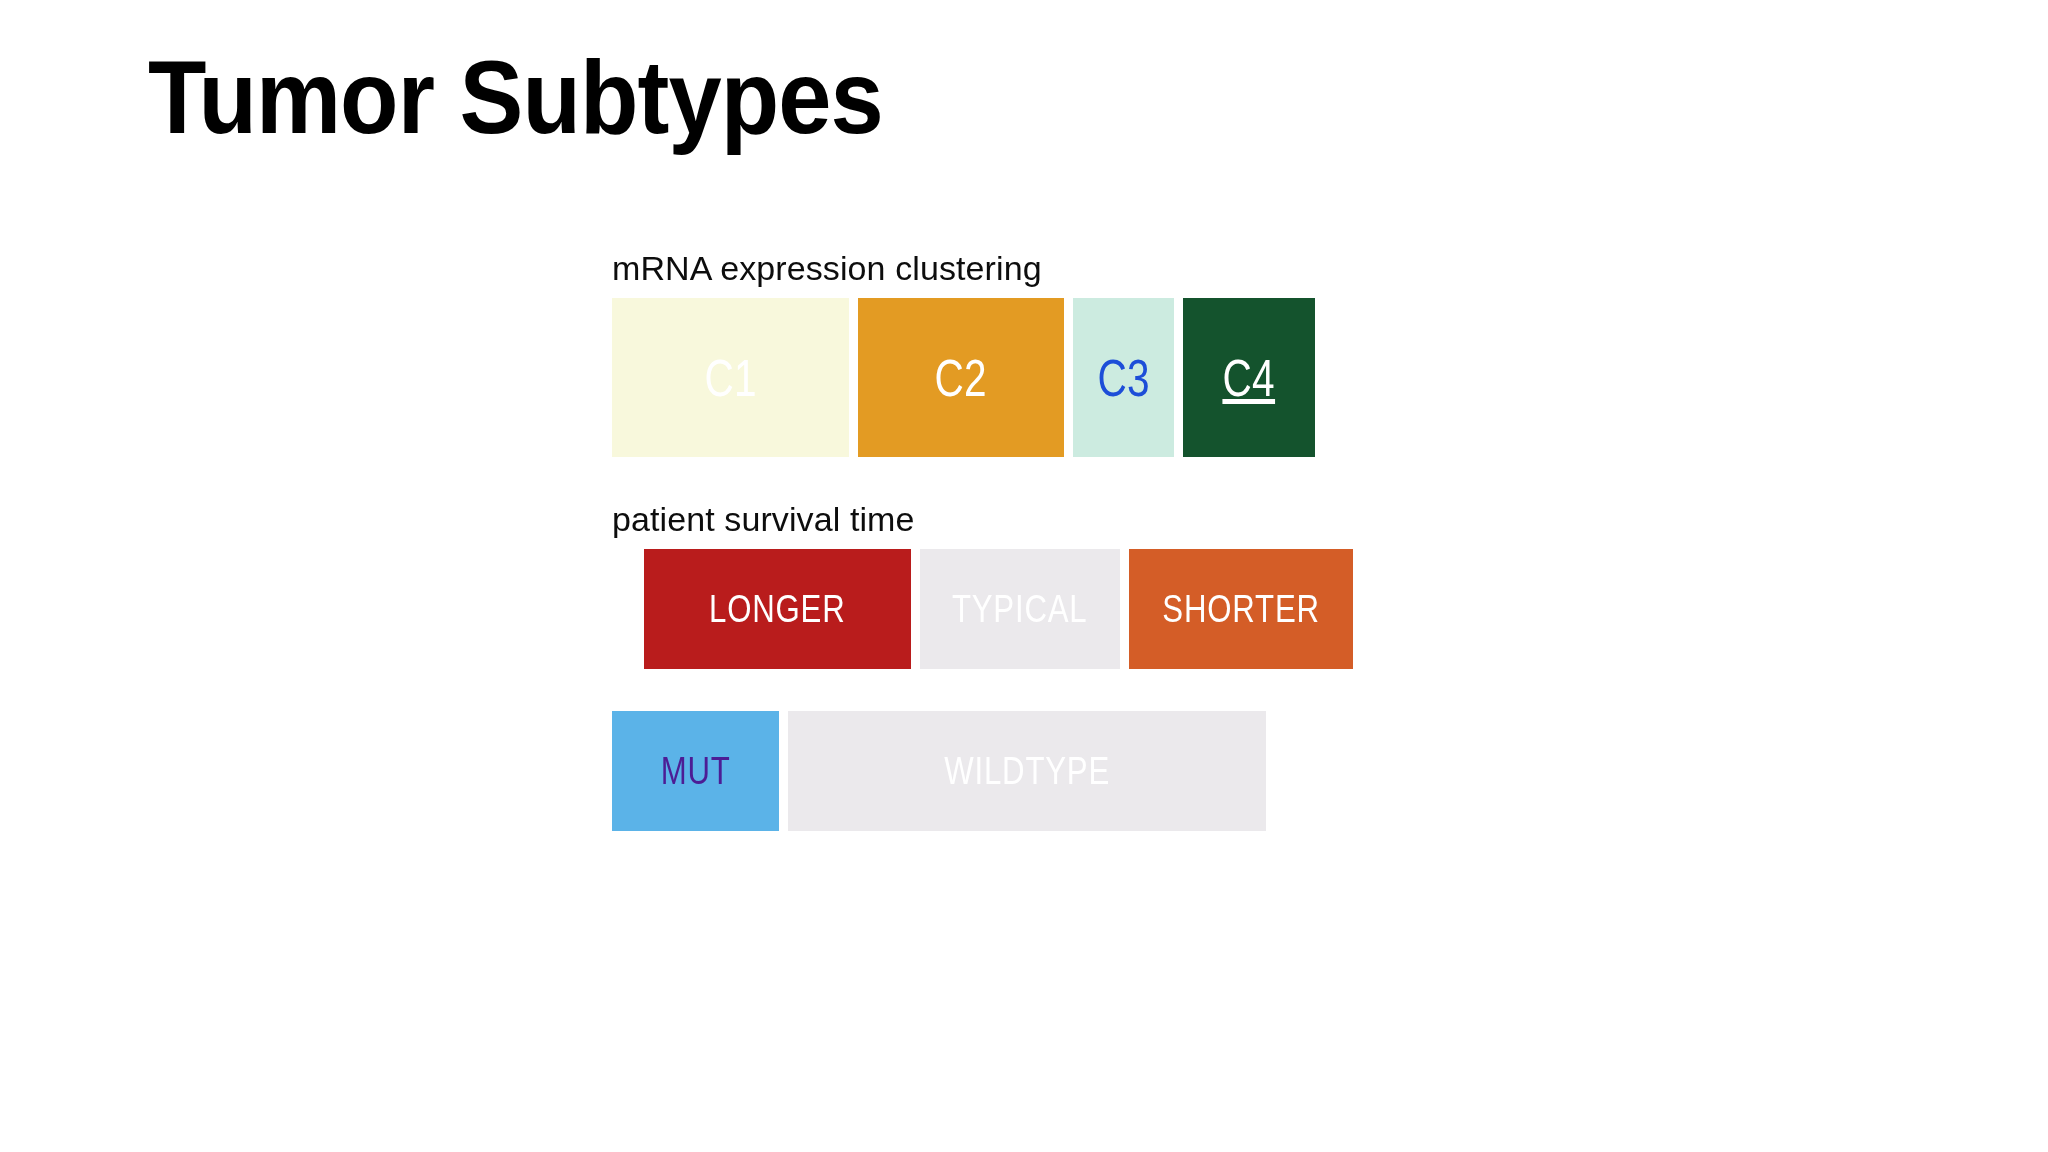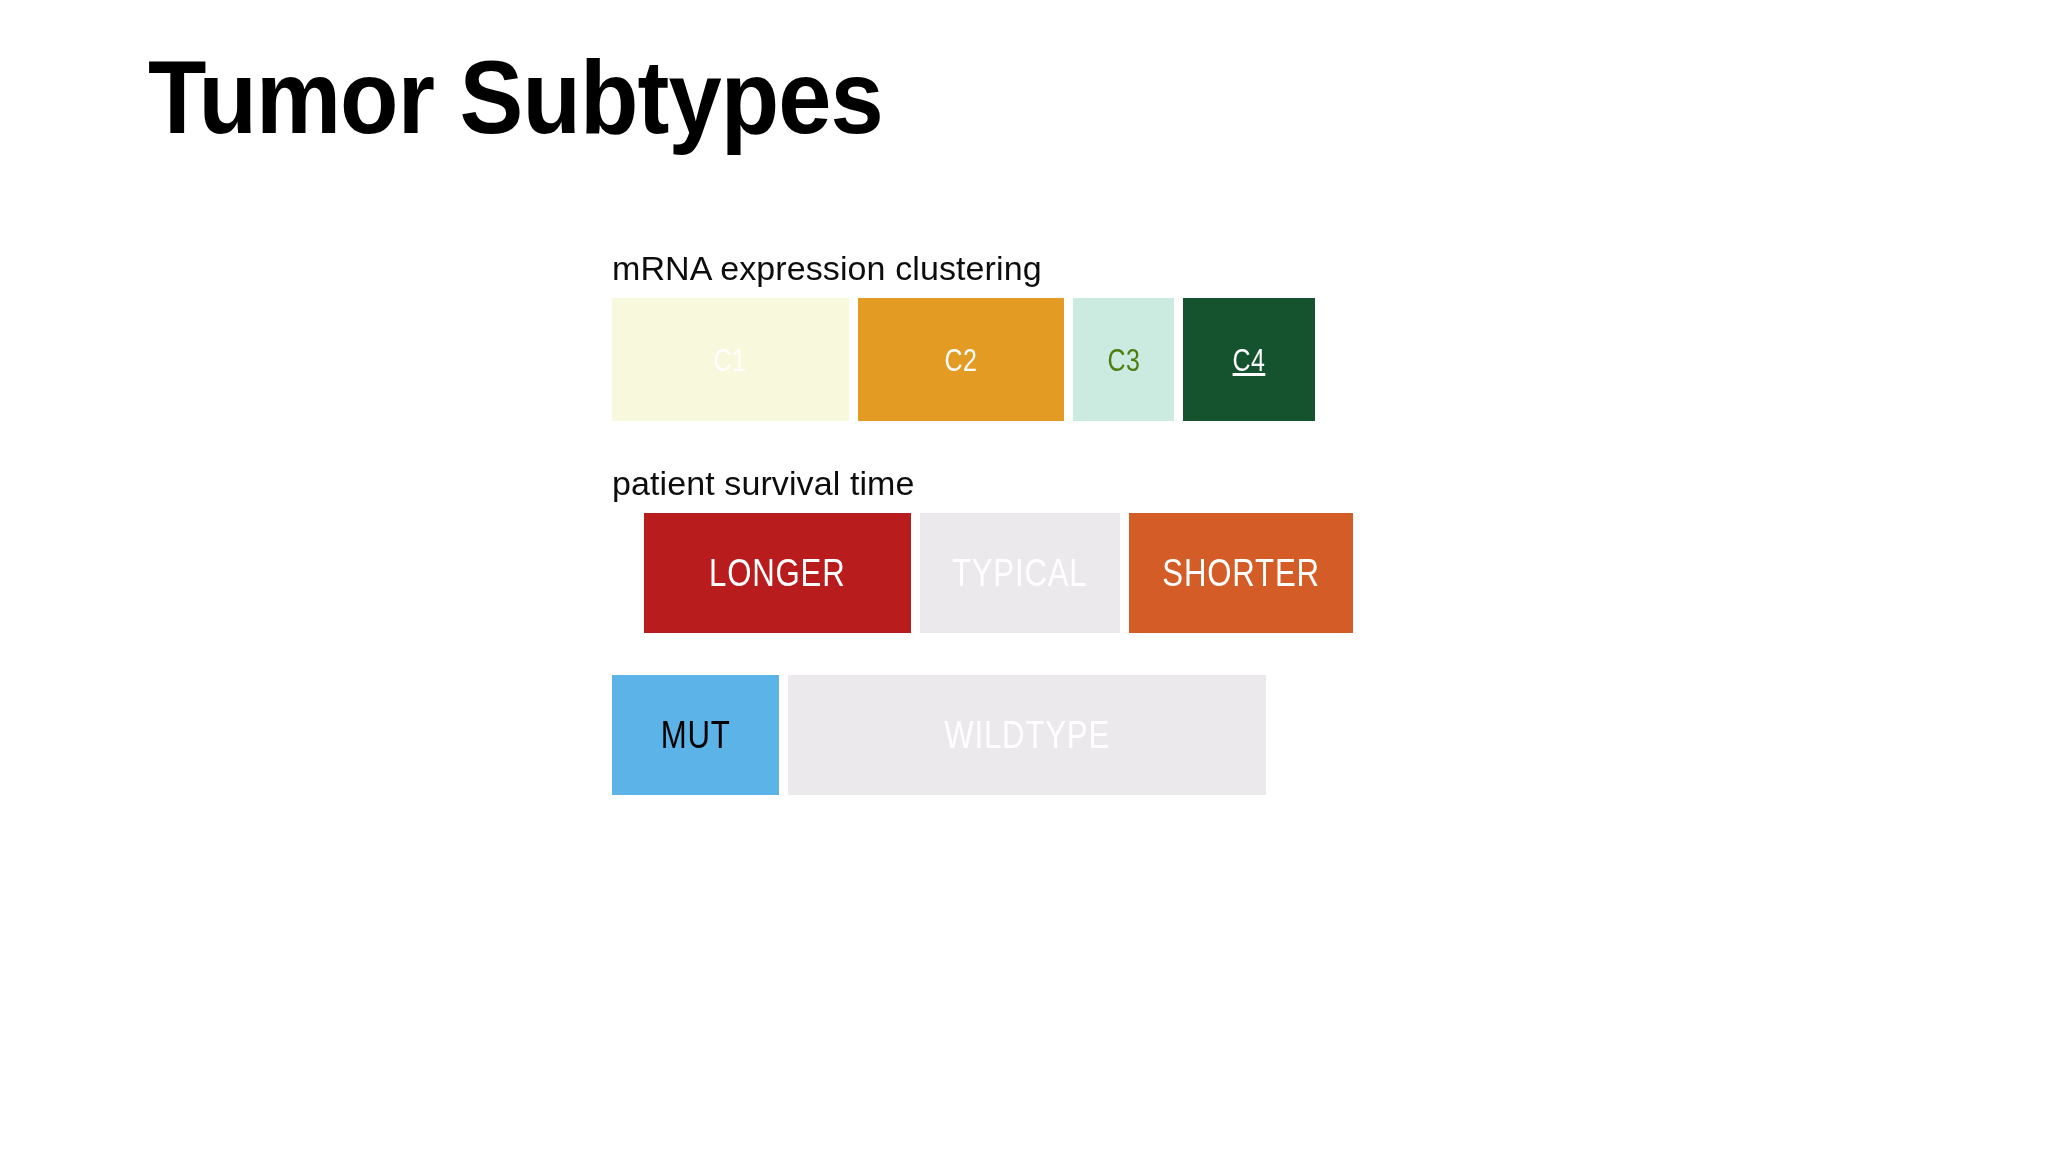--- a/index.html
+++ b/index.html
@@ -57,27 +57,27 @@
   }
 
   .segments {
     display: flex;
     align-items: stretch;
     width: 100%;
     gap: 9px;
   }
 
   .segment {
-    height: 123px;
+    height: 159px;
     display: flex;
     align-items: center;
     justify-content: center;
     box-sizing: border-box;
     font-family: "Liberation Sans", sans-serif;
-    font-size: 32px;
+    font-size: 52px;
     line-height: 1;
     color: #ffffff;
     letter-spacing: 0.5px;
     transform-origin: center;
     overflow: hidden;
   }
   .segment .seg-text {
     display: inline-block;
     transform: scaleX(0.78);
     white-space: nowrap;
@@ -102,21 +102,21 @@
 
   <div class="track row-mrna">
     <div class="track-label">mRNA expression clustering</div>
     <div class="segments">
       <div class="segment" style="background: rgb(248, 248, 220); color: rgb(255, 255, 255); flex: 0 0 27.5%;">
         <span class="seg-text">C1</span>
       </div>
       <div class="segment" style="background: rgb(227, 155, 35); color: rgb(255, 255, 255); flex: 0 0 24%;">
         <span class="seg-text">C2</span>
       </div>
-      <div class="segment" style="background: rgb(204, 235, 224); color: #4d7c0f; flex: 0 0 11.8%; text-align: center;">
+      <div class="segment" style="background: rgb(204, 235, 224); color: #1d4ed8; flex: 0 0 11.8%; text-align: center;">
         <span class="seg-text">C3</span>
       </div>
       <div class="segment" style="background: #14532d; color: rgb(255, 255, 255); flex: 0 0 15.3%; text-decoration: underline;">
         <span class="seg-text">C4</span>
       </div>
     </div>
   </div>
 
   <div class="track row-survival">
     <div class="track-label">patient survival time</div>
@@ -128,21 +128,21 @@
         <span class="seg-text">TYPICAL</span>
       </div>
       <div class="segment" style="background: rgb(212, 93, 39); color: rgb(255, 255, 255); flex: 0 0 26%;">
         <span class="seg-text">SHORTER</span>
       </div>
     </div>
   </div>
 
   <div class="track row-mutation">
     <div class="segments">
-      <div class="segment" style="background: rgb(91, 179, 232); color: #000000; flex: 0 0 19.4%;">
+      <div class="segment" style="background: rgb(91, 179, 232); color: #4c1d95; flex: 0 0 19.4%;">
         <span class="seg-text">MUT</span>
       </div>
       <div class="segment" style="background: rgb(235, 233, 236); color: rgb(255, 255, 255); flex: 0 0 55.6%;">
         <span class="seg-text">WILDTYPE</span>
       </div>
     </div>
   </div>
 
 </div>
 

